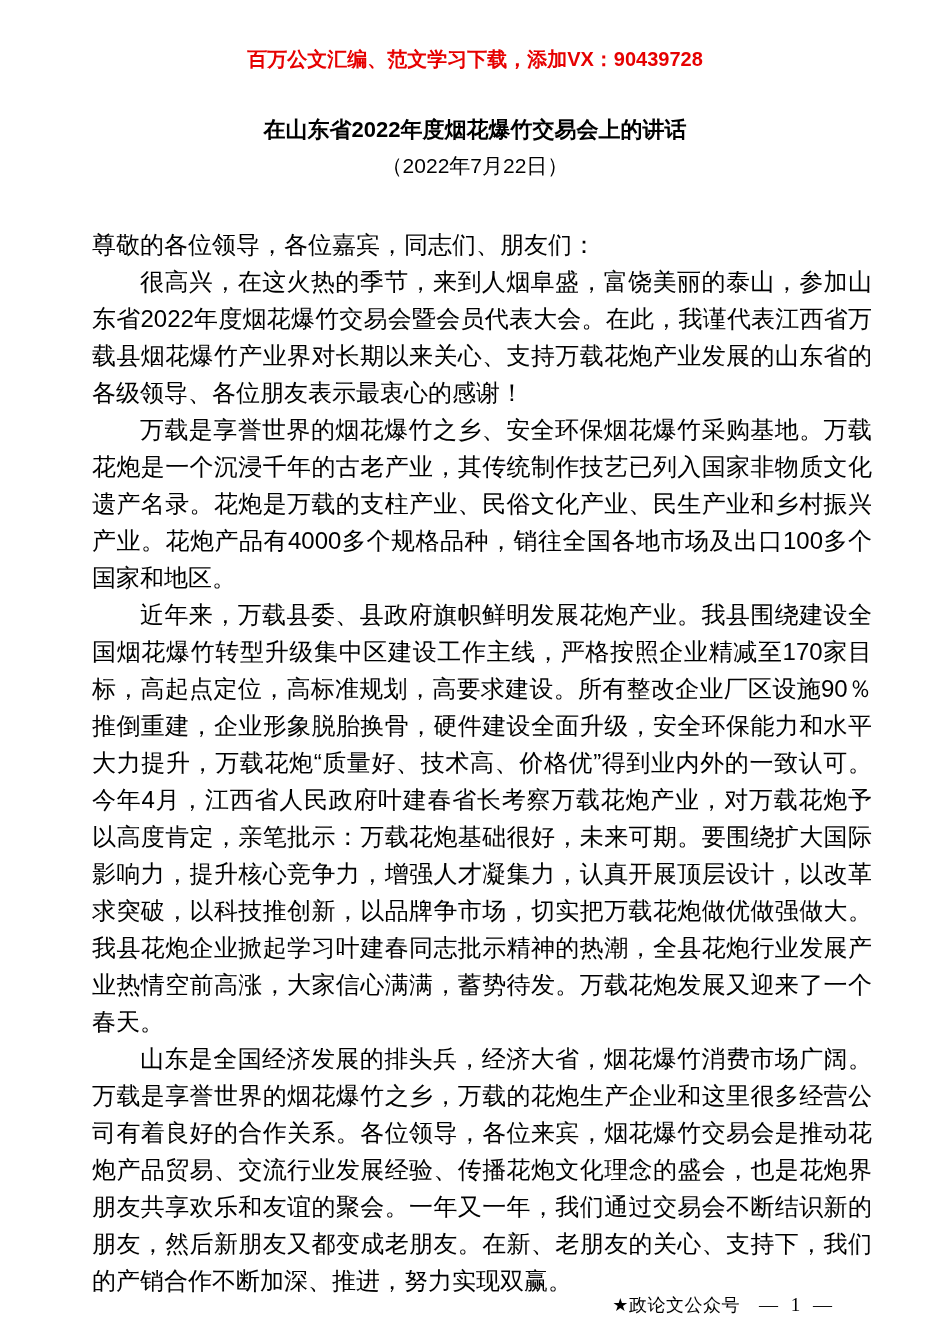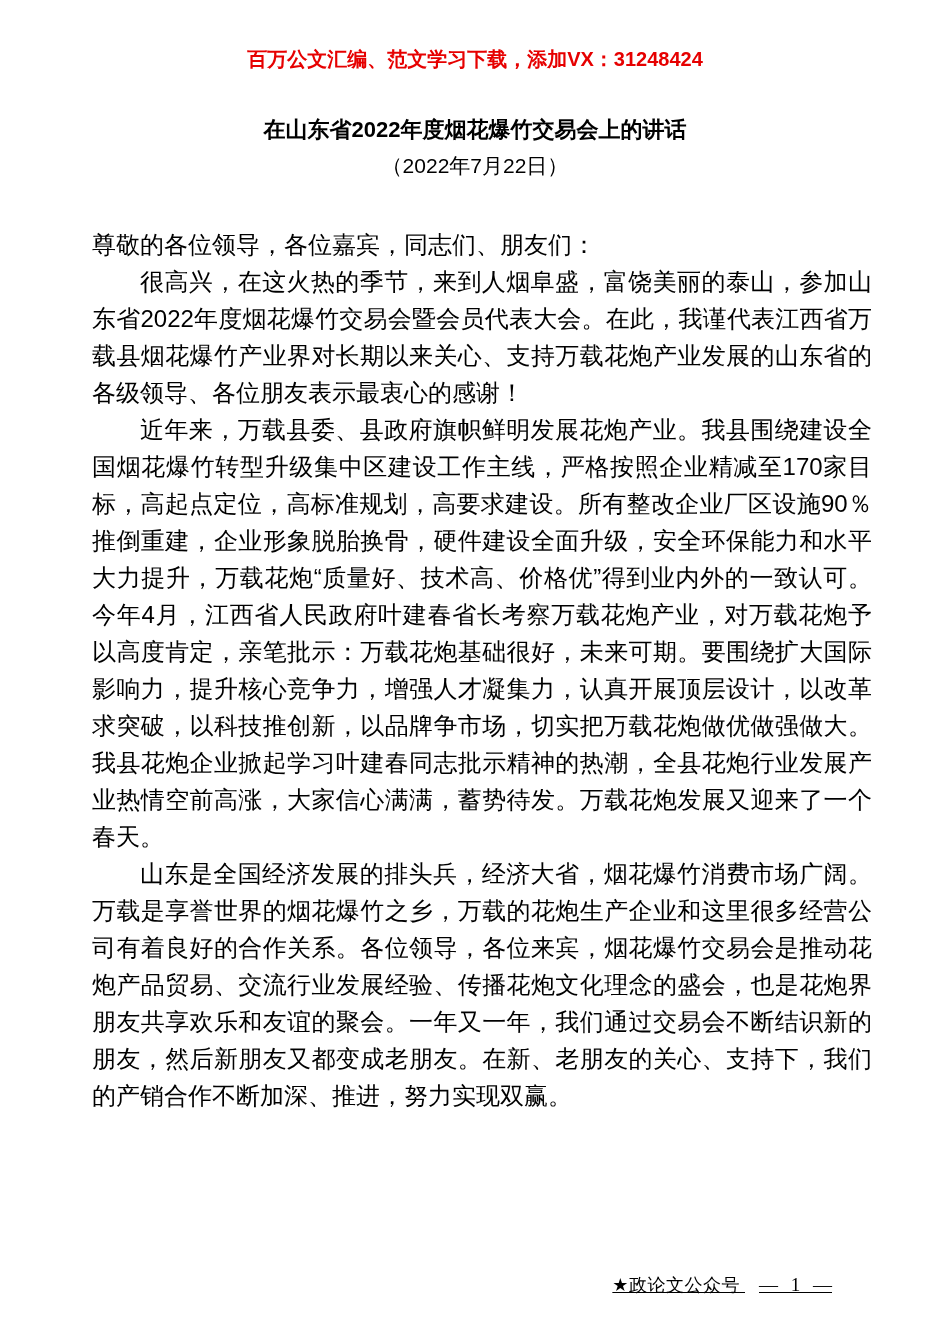--- a/index.html
+++ b/index.html
@@ -55,51 +55,51 @@
   .body-text p {
     margin: 0;
     padding: 0;
   }
   .body-text p.indent {
     text-indent: 2em;
   }
   .page-footer {
     position: absolute;
     right: 118px;
-    bottom: 48px;
+    bottom: 28px;
     font-size: 18px;
     line-height: 22px;
     white-space: nowrap;
-    text-decoration: underline;
   }
   .page-footer .watermark {
     letter-spacing: 0.5px;
   }
   .page-footer .pagenum {
     margin-left: 14px;
     font-family: "Liberation Serif", "DejaVu Serif", serif;
     font-size: 19px;
     word-spacing: 8px;
   }
 </style>
 </head>
 <body>
 
 <div class="page">
 
-  <div class="header-notice">百万公文汇编、范文学习下载，添加VX：31248424</div>
+  <div class="header-notice">百万公文汇编、范文学习下载，添加VX：90439728</div>
 
   <div class="title-block">
     <p class="doc-title">在山东省2022年度烟花爆竹交易会上的讲话</p>
     <p class="doc-date">（2022年7月22日）</p>
   </div>
 
   <div class="body-text">
     <p>尊敬的各位领导，各位嘉宾，同志们、朋友们：</p>
     <p class="indent">很高兴，在这火热的季节，来到人烟阜盛，富饶美丽的泰山，参加山东省2022年度烟花爆竹交易会暨会员代表大会。在此，我谨代表江西省万载县烟花爆竹产业界对长期以来关心、支持万载花炮产业发展的山东省的各级领导、各位朋友表示最衷心的感谢！</p>
+    <p class="indent">万载是享誉世界的烟花爆竹之乡、安全环保烟花爆竹采购基地。万载花炮是一个沉浸千年的古老产业，其传统制作技艺已列入国家非物质文化遗产名录。花炮是万载的支柱产业、民俗文化产业、民生产业和乡村振兴产业。花炮产品有4000多个规格品种，销往全国各地市场及出口100多个国家和地区。</p>
     <p class="indent">近年来，万载县委、县政府旗帜鲜明发展花炮产业。我县围绕建设全国烟花爆竹转型升级集中区建设工作主线，严格按照企业精减至170家目标，高起点定位，高标准规划，高要求建设。所有整改企业厂区设施90％推倒重建，企业形象脱胎换骨，硬件建设全面升级，安全环保能力和水平大力提升，万载花炮“质量好、技术高、价格优”得到业内外的一致认可。今年4月，江西省人民政府叶建春省长考察万载花炮产业，对万载花炮予以高度肯定，亲笔批示：万载花炮基础很好，未来可期。要围绕扩大国际影响力，提升核心竞争力，增强人才凝集力，认真开展顶层设计，以改革求突破，以科技推创新，以品牌争市场，切实把万载花炮做优做强做大。我县花炮企业掀起学习叶建春同志批示精神的热潮，全县花炮行业发展产业热情空前高涨，大家信心满满，蓄势待发。万载花炮发展又迎来了一个春天。</p>
     <p class="indent">山东是全国经济发展的排头兵，经济大省，烟花爆竹消费市场广阔。万载是享誉世界的烟花爆竹之乡，万载的花炮生产企业和这里很多经营公司有着良好的合作关系。各位领导，各位来宾，烟花爆竹交易会是推动花炮产品贸易、交流行业发展经验、传播花炮文化理念的盛会，也是花炮界朋友共享欢乐和友谊的聚会。一年又一年，我们通过交易会不断结识新的朋友，然后新朋友又都变成老朋友。在新、老朋友的关心、支持下，我们的产销合作不断加深、推进，努力实现双赢。</p>
   </div>
 
   <div class="page-footer">
     <span class="watermark">★政论文公众号</span>
     <span class="pagenum">— 1 —</span>
   </div>
 
 </div>

